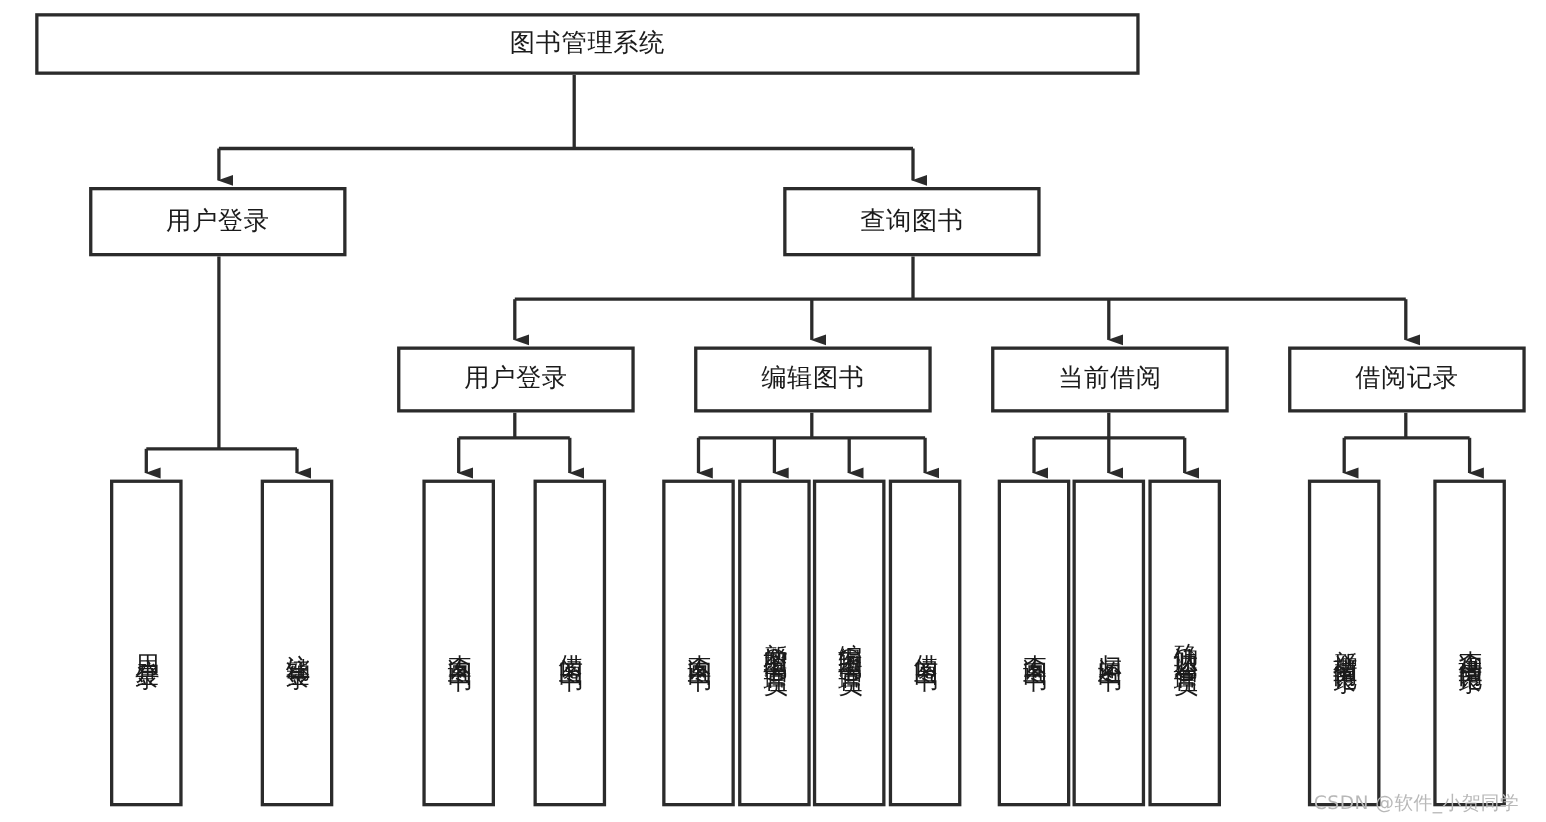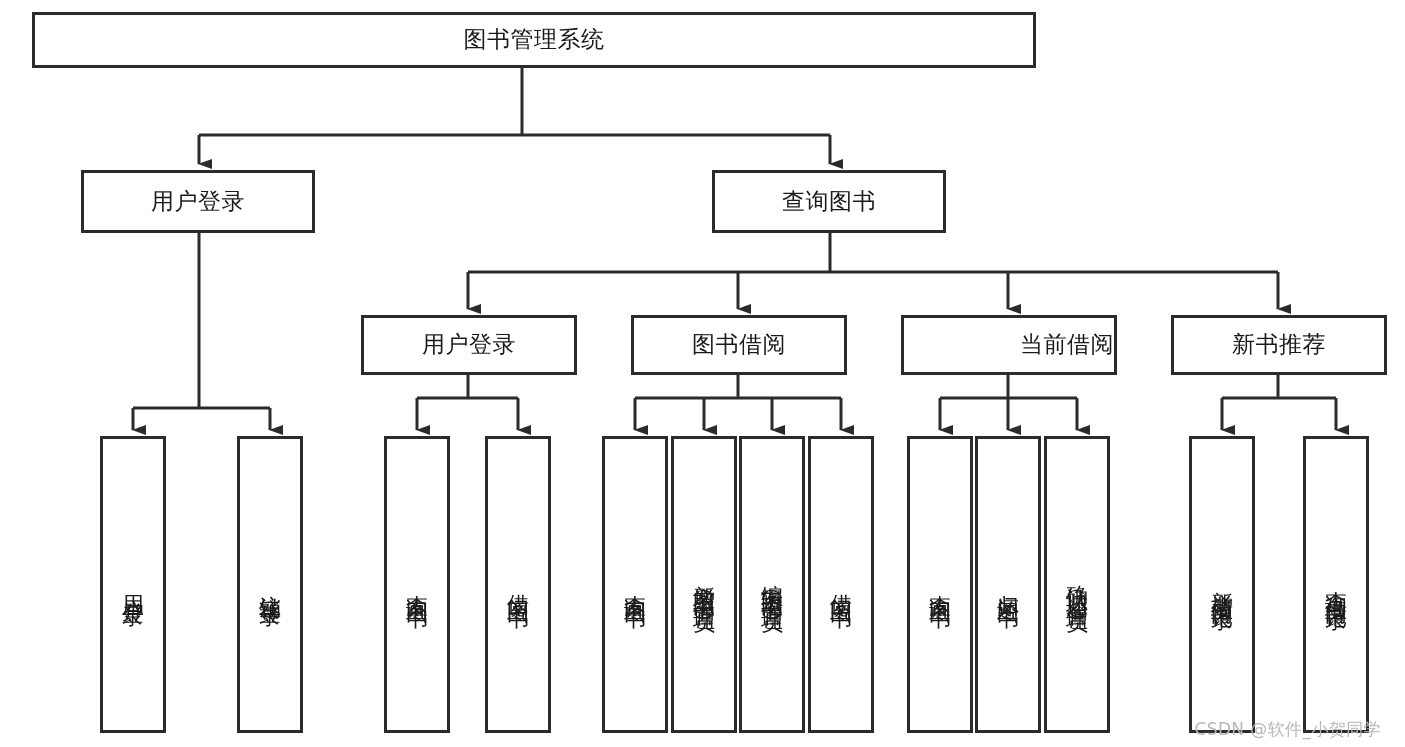--- a/index.html
+++ b/index.html
@@ -139,29 +139,29 @@
 
   <div class="node horizontal" style="left:712px; top:170px; width:234px; height:63px;">
     <span class="node-label">查询图书</span>
   </div>
 
   <div class="node horizontal" style="left:361px; top:315px; width:216px; height:60px;">
     <span class="node-label">用户登录</span>
   </div>
 
   <div class="node horizontal" style="left:631px; top:315px; width:216px; height:60px;">
-    <span class="node-label">图书借阅</span>
-  </div>
-
-  <div class="node horizontal" style="left:901px; top:315px; width:216px; height:60px;justify-content:flex-end;">
+    <span class="node-label">编辑图书</span>
+  </div>
+
+  <div class="node horizontal" style="left:901px; top:315px; width:216px; height:60px;">
     <span class="node-label">当前借阅</span>
   </div>
 
   <div class="node horizontal" style="left:1171px; top:315px; width:216px; height:60px;">
-    <span class="node-label">新书推荐</span>
+    <span class="node-label">借阅记录</span>
   </div>
 
   <div class="node vertical" style="left:100px; top:436px; width:66px; height:297px;">
     <span class="node-label">用户登录</span>
   </div>
 
   <div class="node vertical" style="left:237px; top:436px; width:66px; height:297px;">
     <span class="node-label">注销登录</span>
   </div>
 

